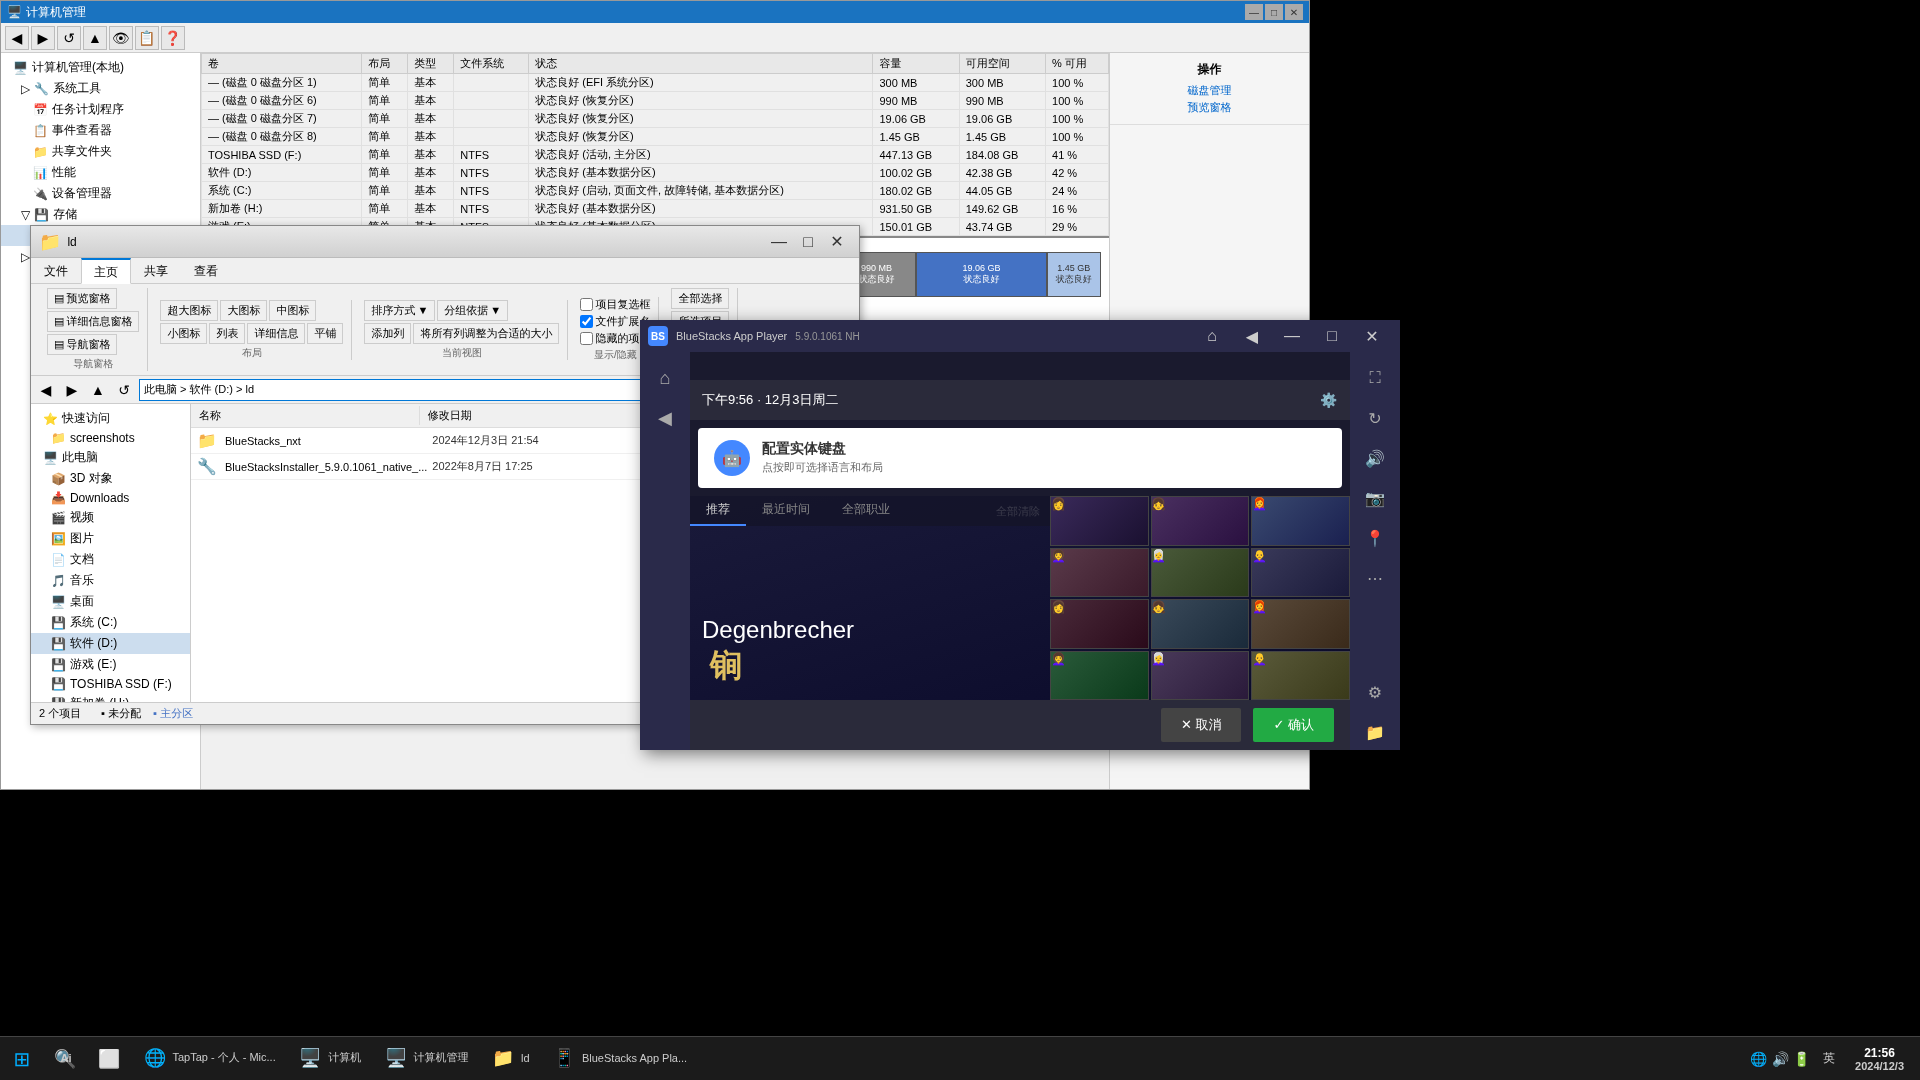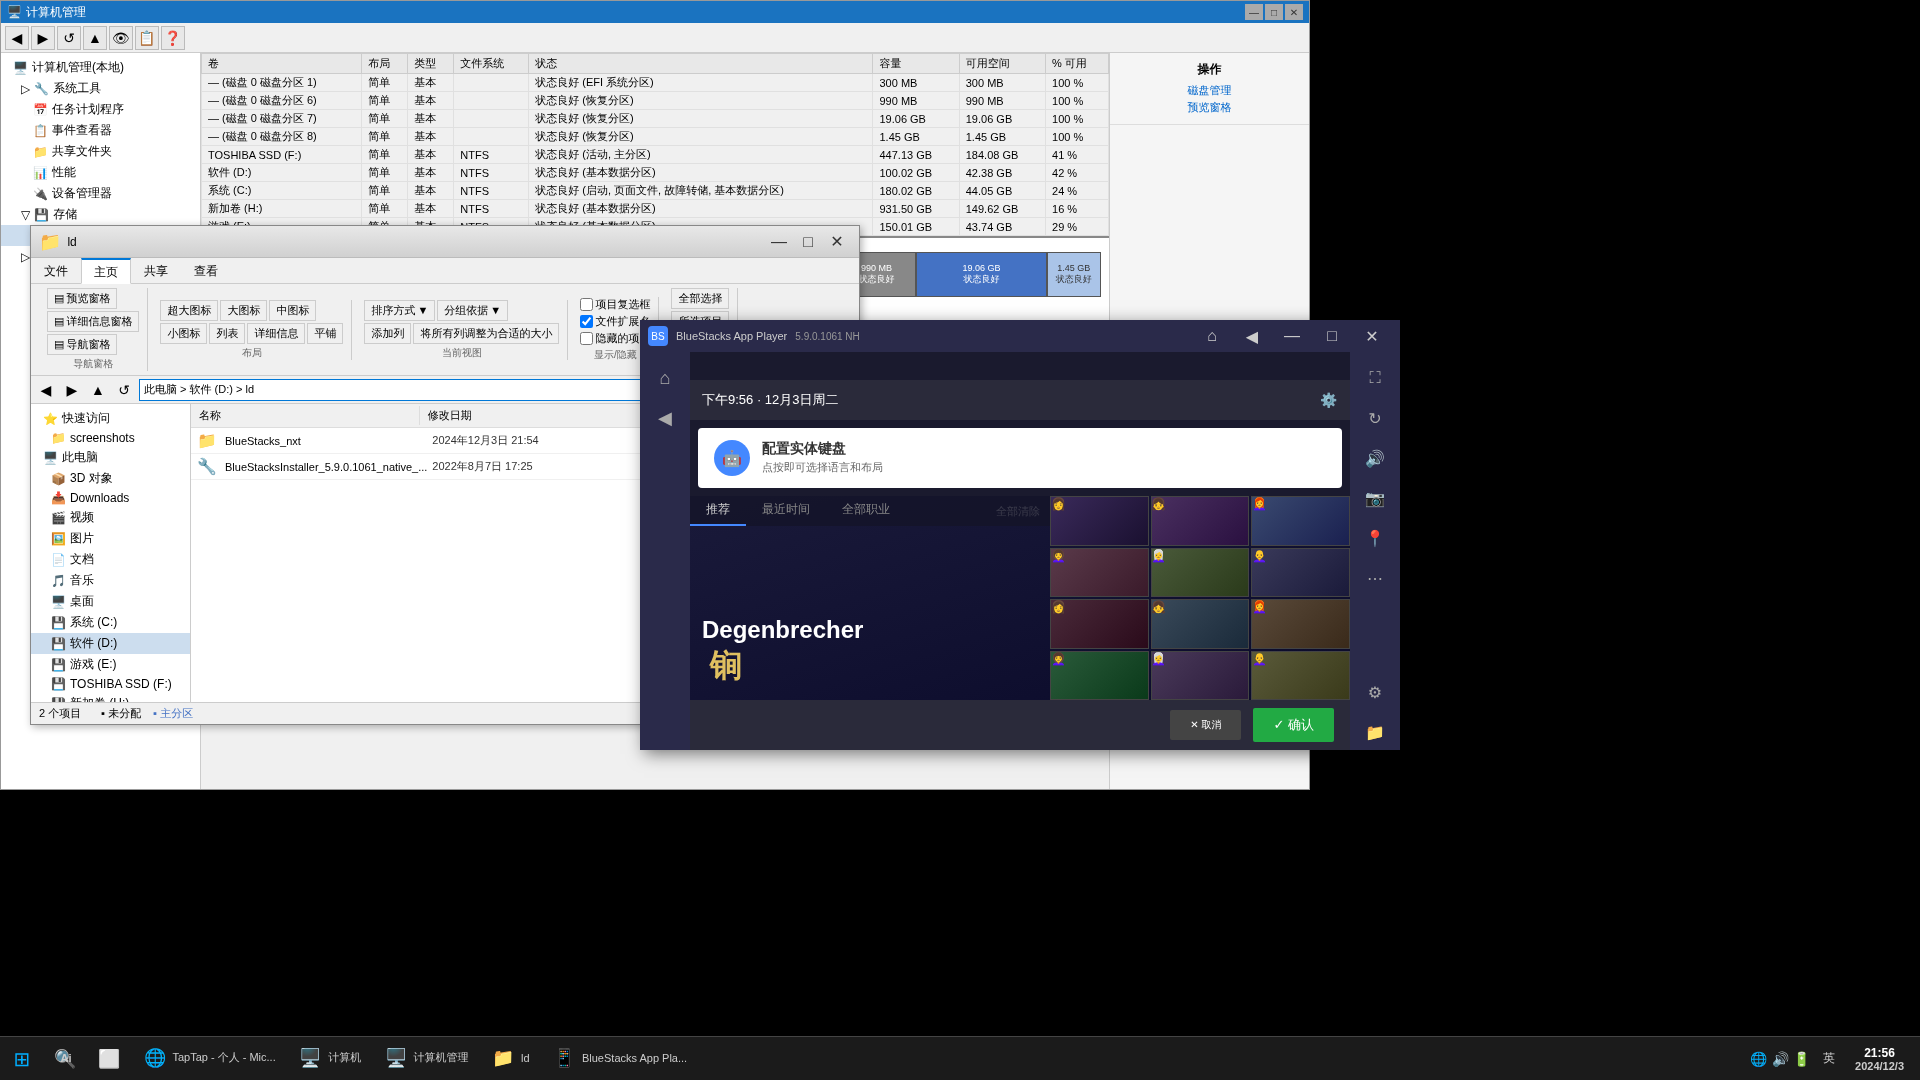--- a/index.html
+++ b/index.html
@@ -94,21 +94,21 @@
     .bluestacks-window {
       position: absolute; top: 320px; left: 640px; width: 760px; height: 430px;
       background: #1a1a2e; z-index: 20; display: flex; flex-direction: column;
       box-shadow: 4px 4px 16px rgba(0,0,0,0.5);
     }
     .bs-titlebar {
       background: #2a2a4a; height: 32px; display: flex; align-items: center;
       padding: 0 8px; justify-content: space-between; color: #fff;
     }
     .bs-titlebar-left { display: flex; align-items: center; gap: 8px; }
-    .bs-logo { width: 20px; height: 20px; background: #4488ff; border-radius: 4px; display: flex; align-items: center; justify-content: center; font-size: 10px; color: #fff; font-weight: normal; }
+    .bs-logo { width: 20px; height: 20px; background: #4488ff; border-radius: 4px; display: flex; align-items: center; justify-content: center; font-size: 10px; color: #fff; font-weight: bold; }
     .bs-title { font-size: 11px; color: #ccc; }
     .bs-controls { display: flex; }
     .bs-ctrl { width: 40px; height: 32px; border: none; background: transparent; color: #ccc; cursor: pointer; font-size: 16px; display: flex; align-items: center; justify-content: center; }
 
     .bs-body { display: flex; flex: 1; overflow: hidden; }
     .bs-sidebar-left { width: 50px; background: #2a2a4a; display: flex; flex-direction: column; align-items: center; padding-top: 8px; gap: 4px; }
     .bs-sidebar-left .bs-nav-icon { width: 36px; height: 36px; display: flex; align-items: center; justify-content: center; cursor: pointer; border-radius: 4px; color: #aaa; font-size: 18px; }
 
     .bs-main { flex: 1; display: flex; flex-direction: column; overflow: hidden; margin-top: 28px; }
     .bs-status-bar { background: #2a2a3a; height: 40px; display: flex; align-items: center; padding: 0 12px; justify-content: space-between; }
@@ -119,25 +119,25 @@
       background: #fff; margin: 8px; border-radius: 4px; padding: 12px 16px;
       display: flex; gap: 12px;
     }
     .bs-notif-icon { width: 36px; height: 36px; background: #4488ff; border-radius: 50%; display: flex; align-items: center; justify-content: center; color: #fff; font-size: 16px; flex-shrink: 0; }
     .bs-notif-content { flex: 1; }
     .bs-notif-title { font-size: 12px; color: #555; margin-bottom: 4px; }
     .bs-notif-main { font-size: 14px; font-weight: bold; color: #333; margin-bottom: 2px; }
     .bs-notif-sub { font-size: 11px; color: #666; }
 
     .bs-game-bg { flex: 1; position: relative; overflow: hidden; background: linear-gradient(to bottom right, #1a1a3a, #0a0a2a); display: flex; align-items: flex-end; padding: 12px; }
-    .bs-game-text { color: #fff; font-size: 24px; font-weight: bold; text-align: right; }
+    .bs-game-text { color: #fff; font-size: 24px; font-weight: normal; text-align: right; }
     .bs-game-char { color: #e0c060; font-size: 32px; font-weight: bold; margin-left: 8px; }
 
     .bs-dialog-buttons { background: #2a2a3a; height: 50px; display: flex; align-items: center; justify-content: flex-end; gap: 12px; padding: 0 16px; }
-    .bs-btn-cancel { padding: 8px 20px; background: #444; color: #fff; border: none; cursor: pointer; border-radius: 2px; font-size: 10px; }
+    .bs-btn-cancel { padding: 8px 20px; background: #444; color: #fff; border: none; cursor: pointer; border-radius: 2px; font-size: 13px; }
     .bs-btn-confirm { padding: 8px 20px; background: #22aa44; color: #fff; border: none; cursor: pointer; border-radius: 2px; font-size: 13px; }
 
     .bs-sidebar-right { width: 50px; background: #2a2a4a; display: flex; flex-direction: column; align-items: center; padding-top: 8px; gap: 4px; }
     .bs-right-icon { width: 36px; height: 36px; display: flex; align-items: center; justify-content: center; cursor: pointer; border-radius: 4px; color: #aaa; font-size: 16px; }
 
     
     .taskbar {
       position: absolute; bottom: 0; left: 0; right: 0; height: 44px;
       background: rgba(30,30,30,0.9); display: flex; align-items: center;
       z-index: 100; border-top: 1px solid #444;

